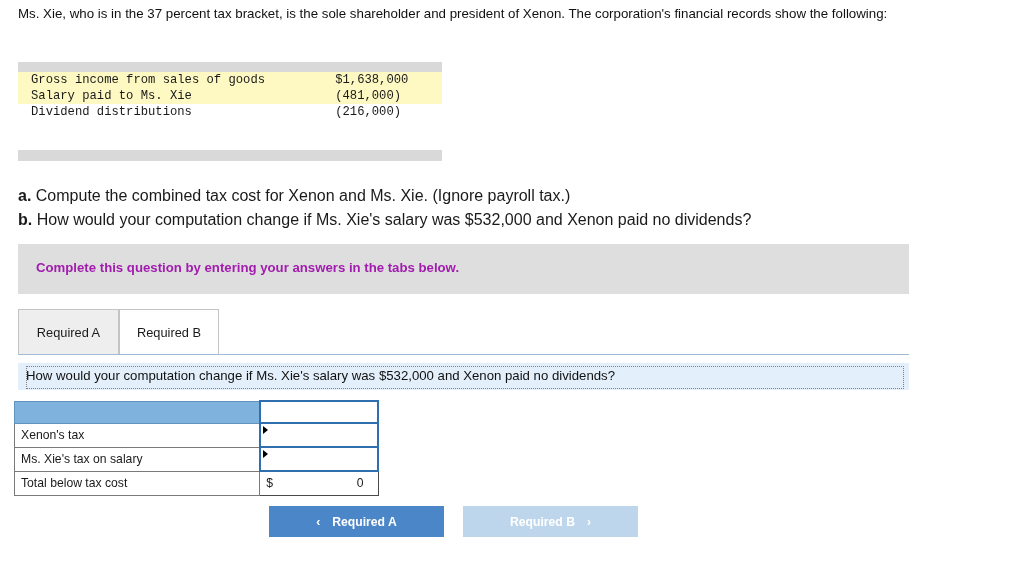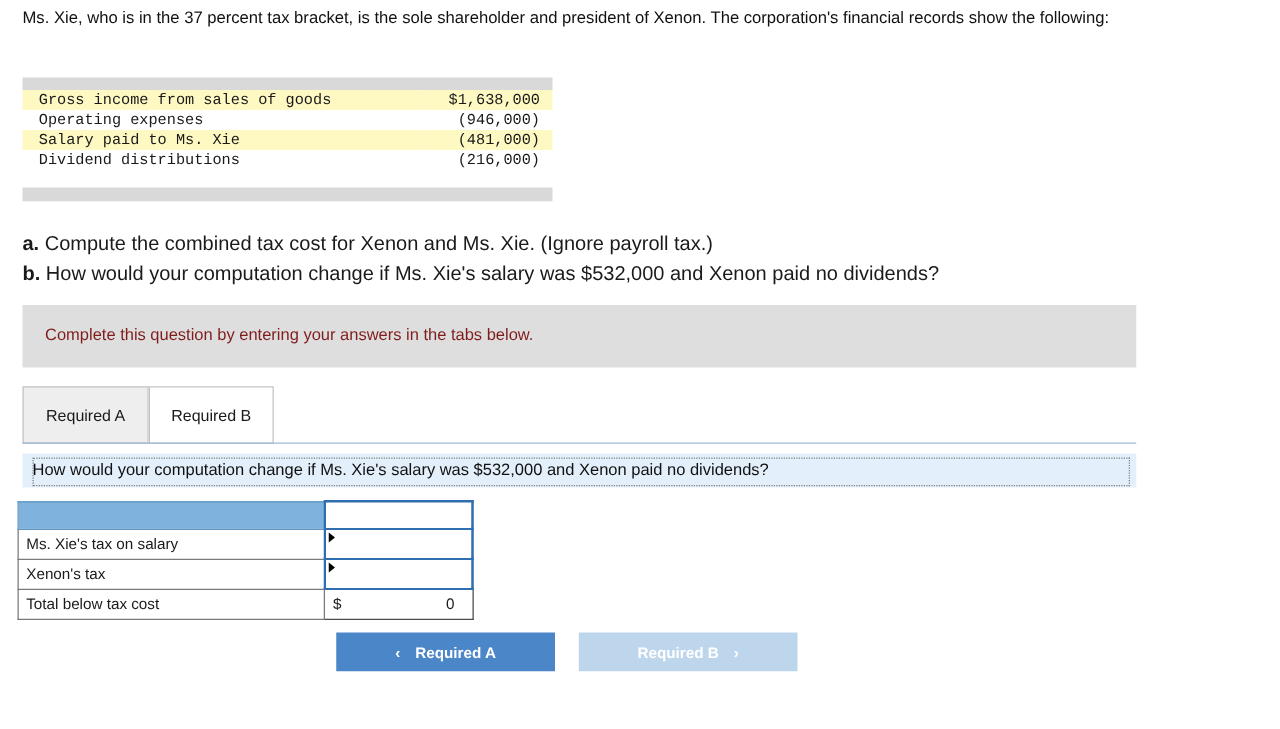--- a/index.html
+++ b/index.html
@@ -38,21 +38,21 @@
     width: 424px;
     border-collapse: collapse;
     font-family: "Liberation Mono", monospace;
     font-size: 12.2px;
   }
   .fin-table td {
     padding: 1px 0;
     white-space: nowrap;
   }
   .fin-table td.lbl { padding-left: 13px; }
-  .fin-table td.val { text-align: right; padding-right: 10px; }
+  .fin-table td.val { padding-right: 10px; }
   .fin-row-a { background: #fef9c3; }
   .fin-row-b { background: #ffffff; }
   .fin-bar {
     position: absolute;
     left: 18px;
     width: 424px;
     height: 10px;
     background: #d9d9d9;
   }
   .fin-bar.top { top: 62px; }
@@ -76,22 +76,22 @@
     top: 244px;
     width: 891px;
     height: 50px;
     background: #dedede;
   }
   .instruction-band .txt {
     position: absolute;
     left: 18px;
     top: 16px;
     font-size: 13.2px;
-    font-weight: normal;
-    color: #7f1d1d;
+    font-weight: bold;
+    color: #a21caf;
   }
 
   
   .tabstrip {
     position: absolute;
     left: 18px;
     top: 309px;
     width: 891px;
     height: 46px;
   }
@@ -236,24 +236,20 @@
 
   <div class="intro">Ms. Xie, who is in the 37 percent tax bracket, is the sole shareholder and president of Xenon. The corporation's financial records show the following:</div>
 
   <div class="fin-bar top"></div>
   <table class="fin-table">
     <tbody>
         <tr class="fin-row-a">
       <td class="lbl">Gross income from sales of goods</td>
       <td class="val">$1,638,000</td>
     </tr>
-    <tr class="fin-row-b">
-      <td class="lbl">Operating expenses</td>
-      <td class="val">(946,000)</td>
-    </tr>
     <tr class="fin-row-a">
       <td class="lbl">Salary paid to Ms. Xie</td>
       <td class="val">(481,000)</td>
     </tr>
     <tr class="fin-row-b">
       <td class="lbl">Dividend distributions</td>
       <td class="val">(216,000)</td>
     </tr>
   </tbody>
     </table>
@@ -289,27 +285,27 @@
     <div class="qtxt">How would your computation change if Ms. Xie's salary was $532,000 and Xenon paid no dividends?</div>
   </div>
 
   <table class="ans-table">
     <tbody>
         <tr>
       <td class="hdr label"></td>
       <td class="hdr input"></td>
     </tr>
     <tr>
-      <td class="label">Ms. Xie's tax on salary</td>
+      <td class="label">Xenon's tax</td>
       <td class="input">
         <span class="caret"></span>
       </td>
     </tr>
     <tr>
-      <td class="label">Xenon's tax</td>
+      <td class="label">Ms. Xie's tax on salary</td>
       <td class="input">
         <span class="caret"></span>
       </td>
     </tr>
     <tr>
       <td class="label">Total below tax cost</td>
       <td class="total-val">
         <span class="dollar">$</span>
         <span class="num">0</span>
       </td>

